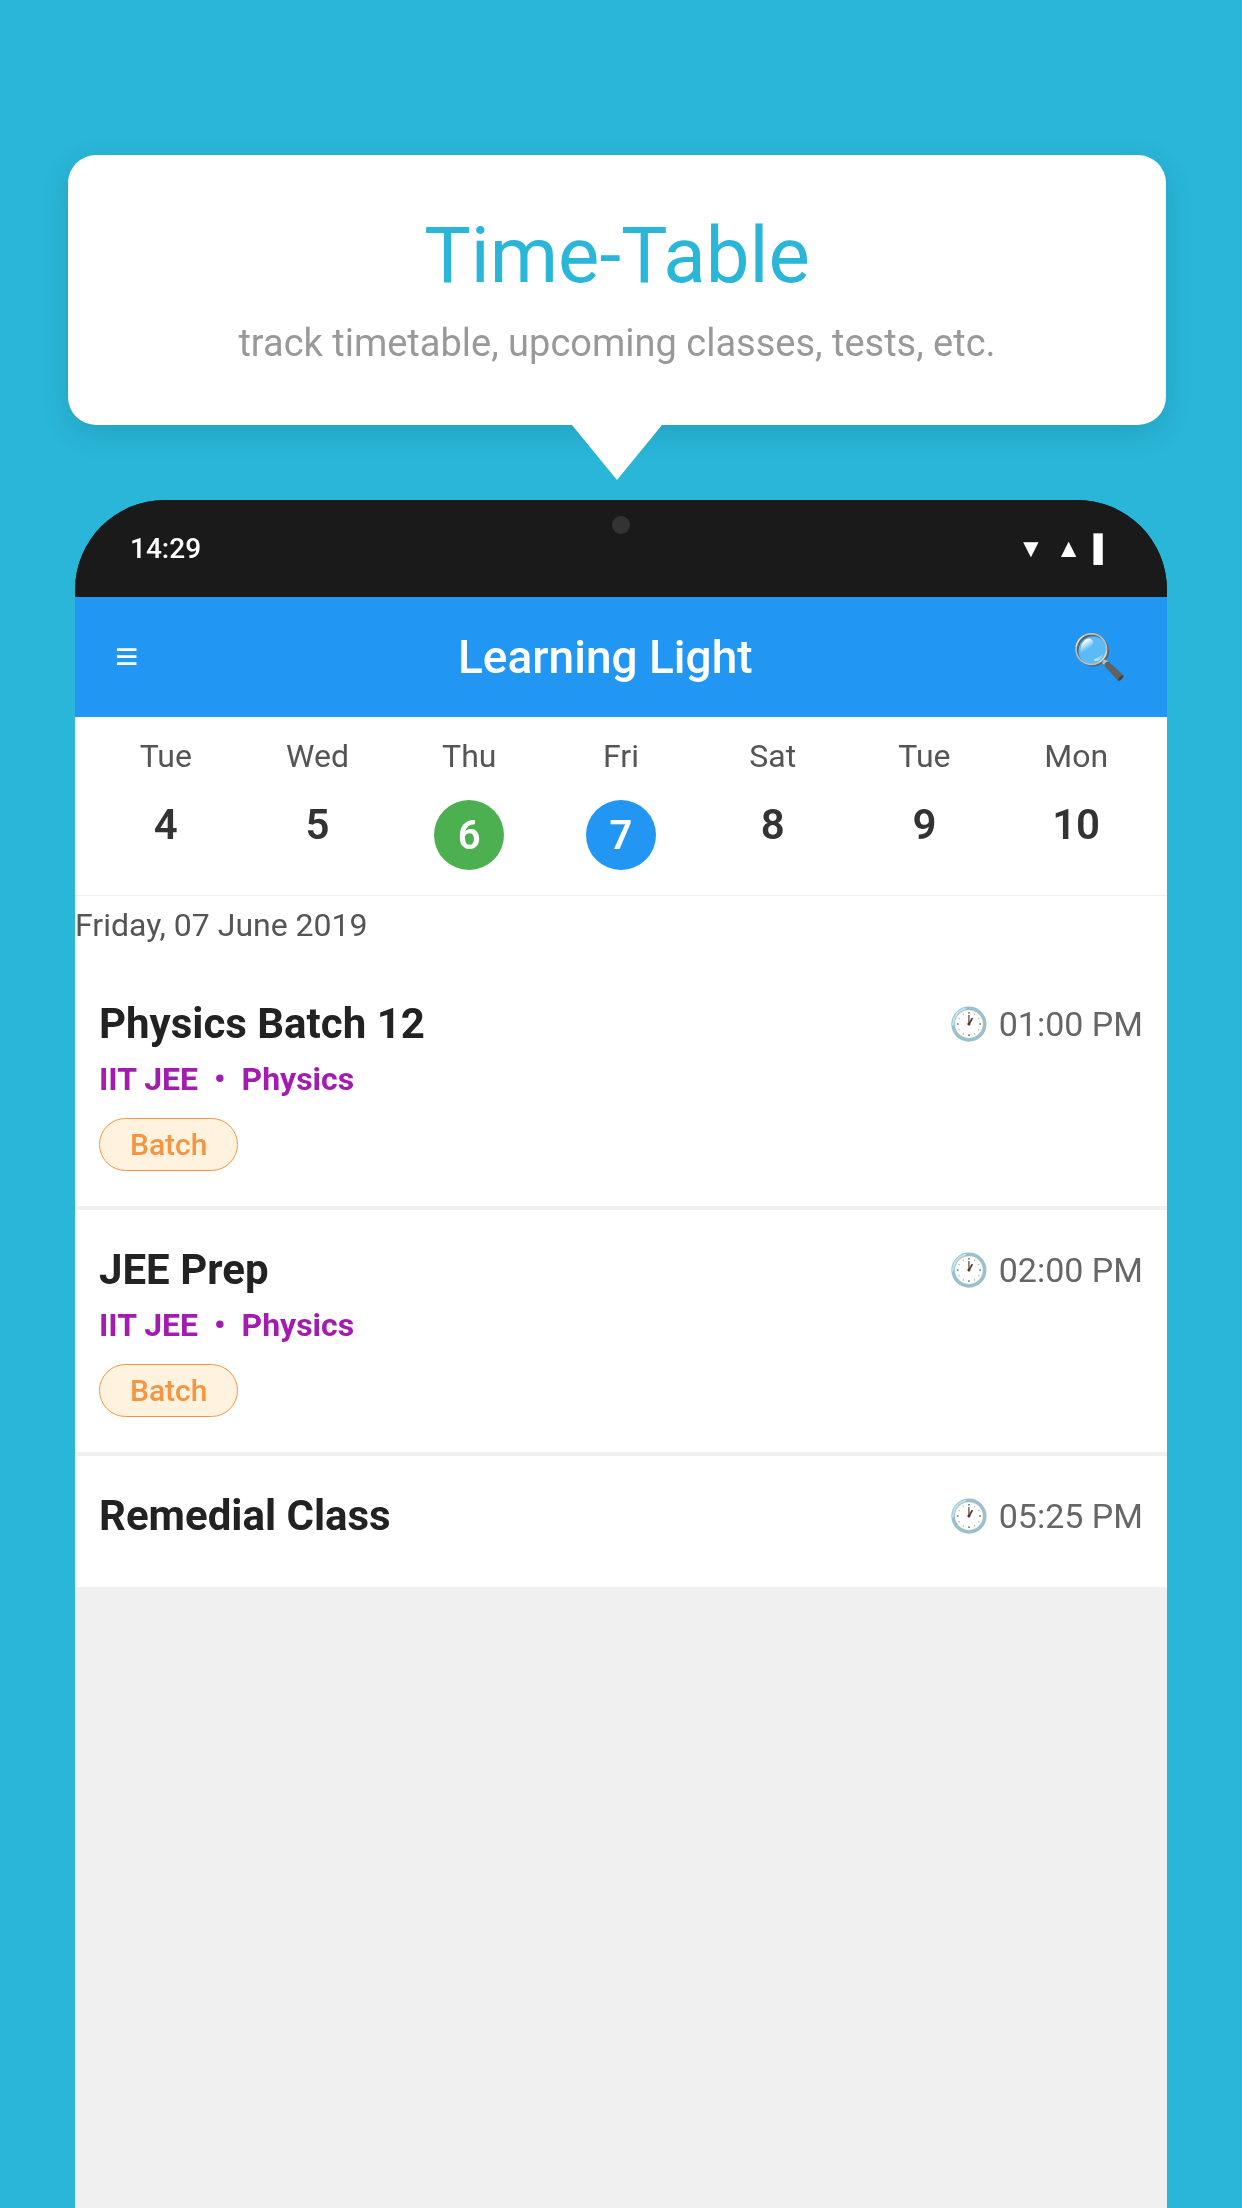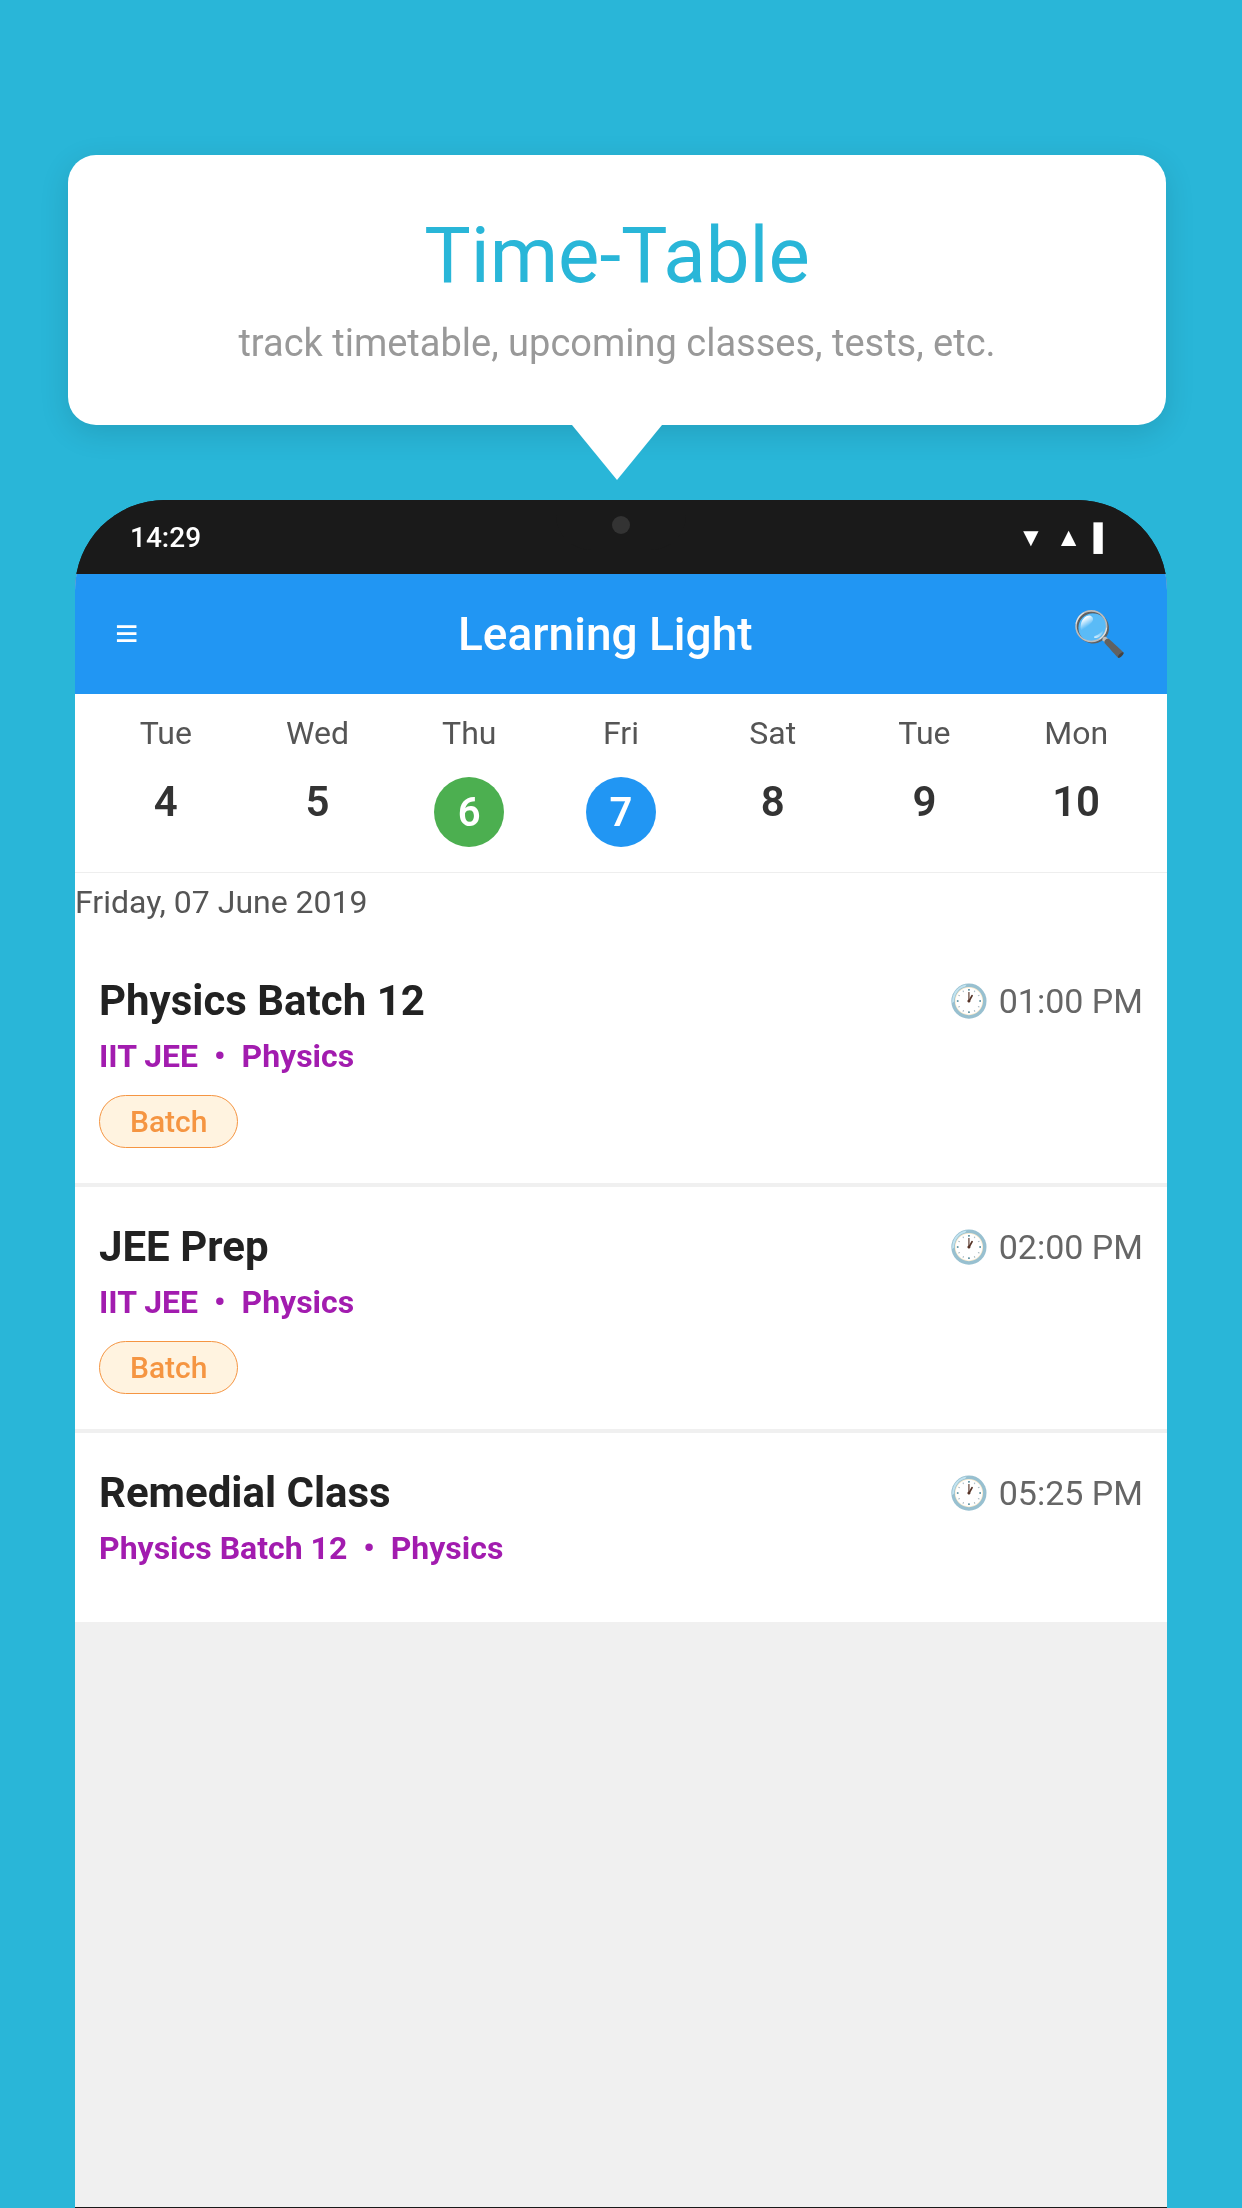--- a/index.html
+++ b/index.html
@@ -60,21 +60,21 @@
       bottom: 0;
       background: #1a1a1a;
       border-radius: 90px 90px 0 0;
       padding: 0;
       overflow: hidden;
     }
 
     
     .phone-top-bar {
       background: #1a1a1a;
-      height: 74px;
+      height: 97px;
       position: relative;
       display: flex;
       align-items: center;
       justify-content: space-between;
       padding: 8px 55px;
     }
 
     .phone-time {
       color: white;
       font-size: 28px;
@@ -367,20 +367,17 @@
       </div>
 
       <div class="schedule-item">
         <div class="schedule-item-header">
           <span class="schedule-item-title">Remedial Class</span>
           <span class="schedule-item-time">
             <span class="clock-icon">🕐</span>
             05:25 PM
           </span>
         </div>
-        <div class="schedule-item-subtitle">
-          Physics Batch 12 <span class="dot-separator">•</span> Physics
-        </div>
       </div>
 
     </div>
   </div>
 </div>
 
 </body></html>

